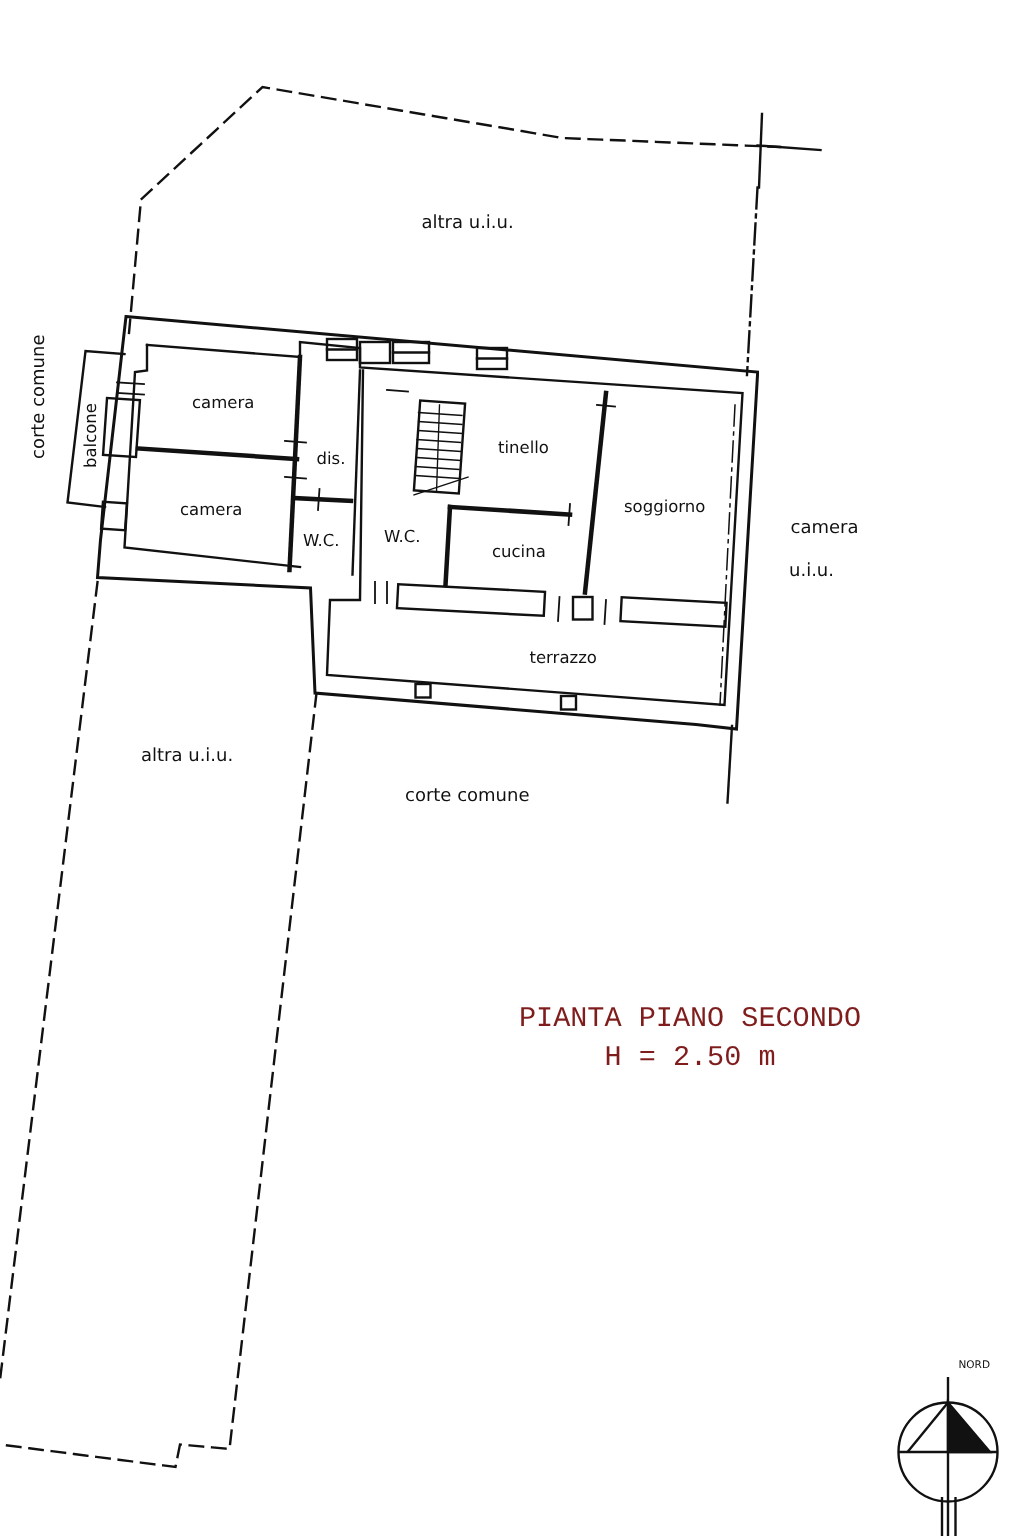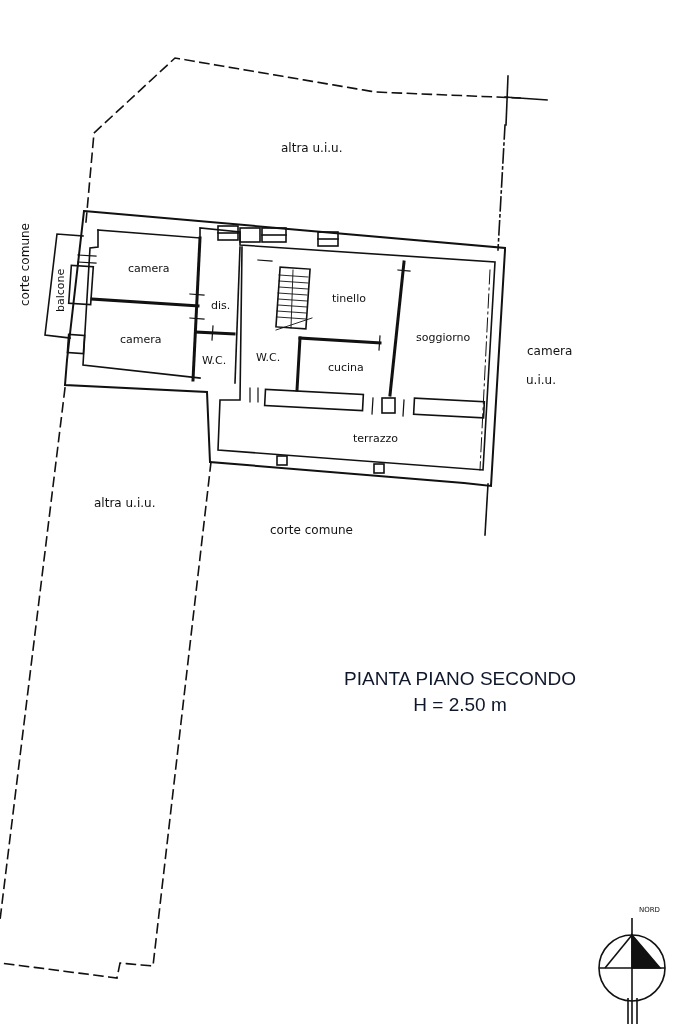--- a/index.html
+++ b/index.html
@@ -1,21 +1,21 @@
 <!DOCTYPE html>
 <html><head>
 <meta charset="utf-8">
 <style>
   html, body { margin:0; padding:0; background:#ffffff; }
   body { width:683px; height:1024px; position:relative; overflow:hidden; font-family:"DejaVu Sans", sans-serif; }
   svg#plan { position:absolute; left:0; top:0; }
   .lbl { position:absolute; color:#111; font-family:"DejaVu Sans", sans-serif; white-space:nowrap; }
   .room { font-size:11px; }
   .zone { font-size:12px; }
-  .title { font-size:19px; text-align:center; font-family:Liberation Sans, sans-serif; color:#0f172a; }
+  .title { font-size:19px; text-align:center; font-family:Liberation Mono, monospace; color:#7f1d1d; }
   .vert { transform-origin:left top; transform:rotate(-90deg); }
 </style>
 </head>
 <body>
 
 <svg id="plan" width="683" height="1024" viewBox="0 0 683 1024" xmlns="http://www.w3.org/2000/svg">
   <g fill="none" stroke="#111" stroke-width="1.6" stroke-linecap="square">
 
     <path d="M86 222 L94 133 L175 58 L375 92 L520 98" stroke-dasharray="9 6"></path>
 

